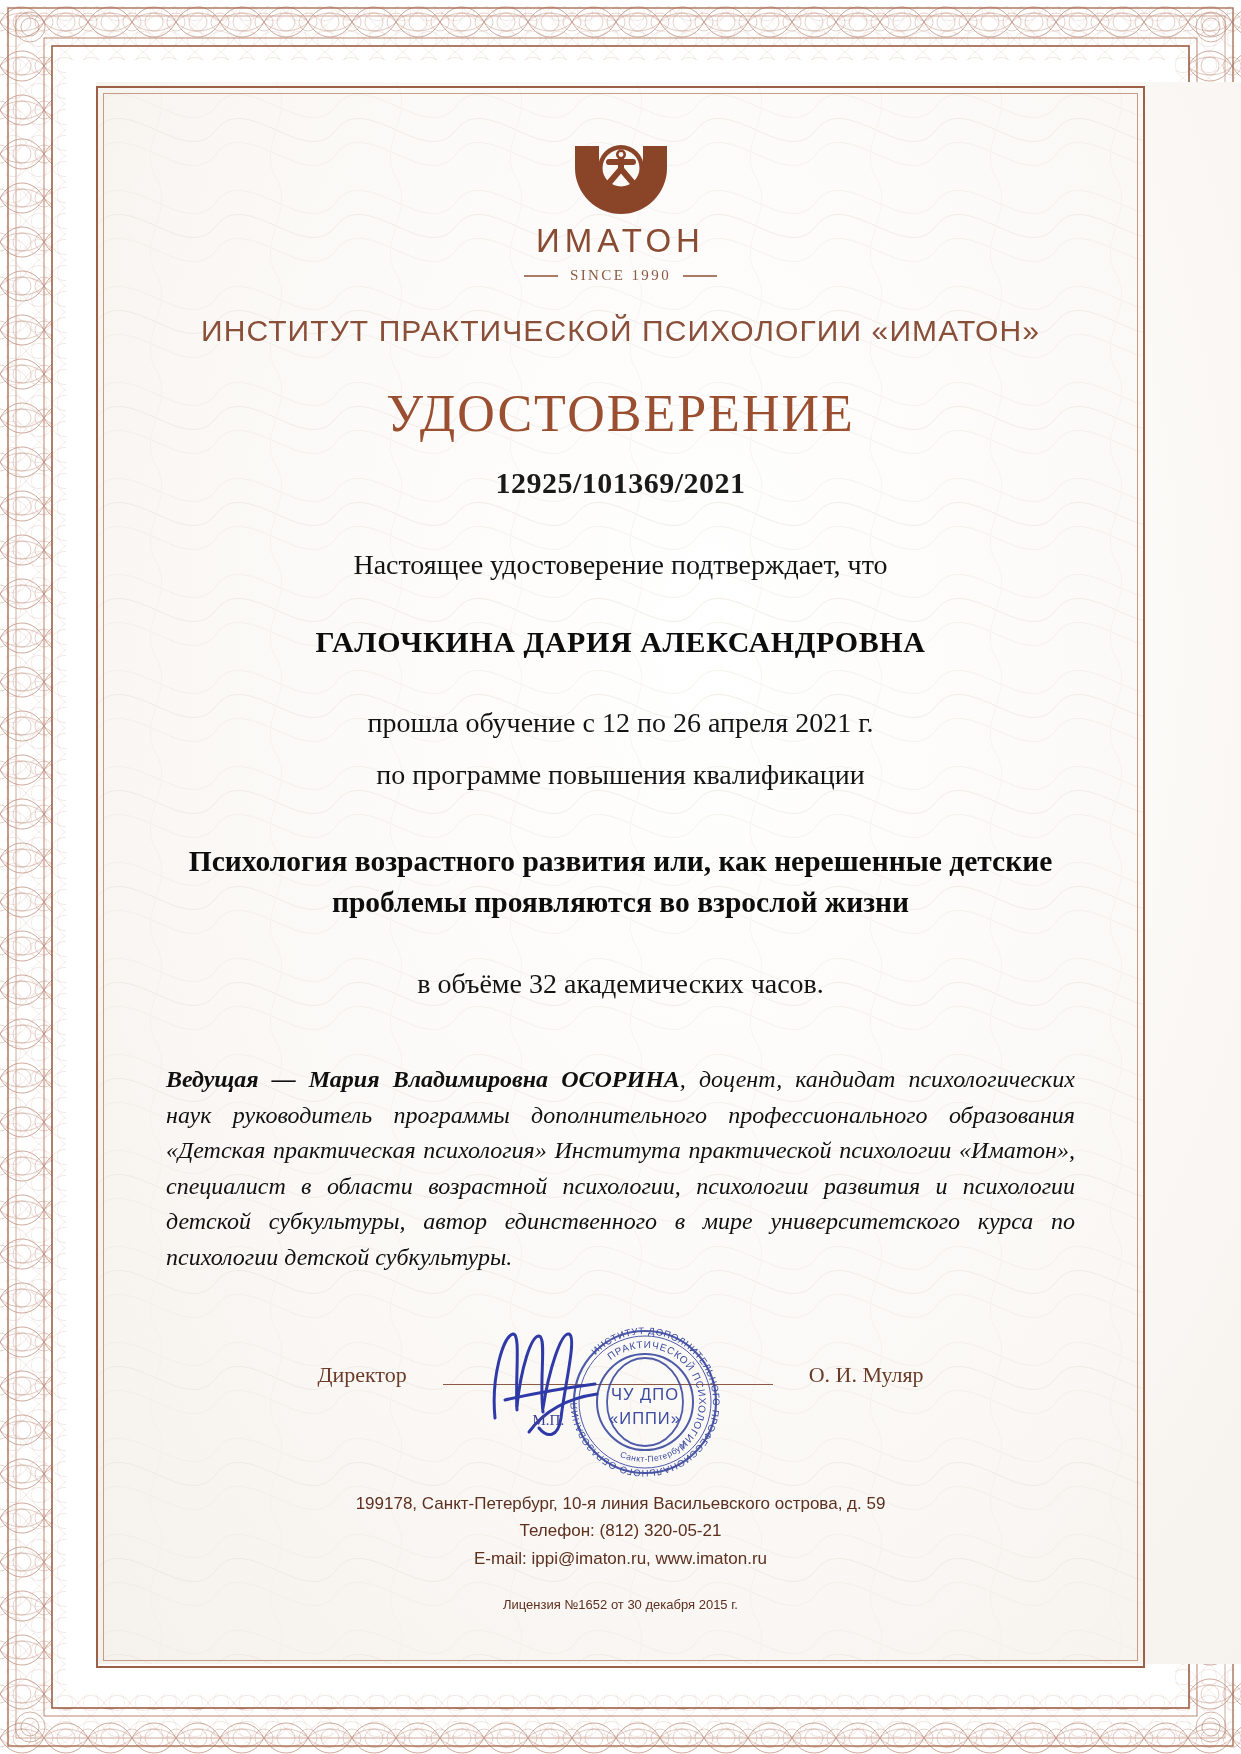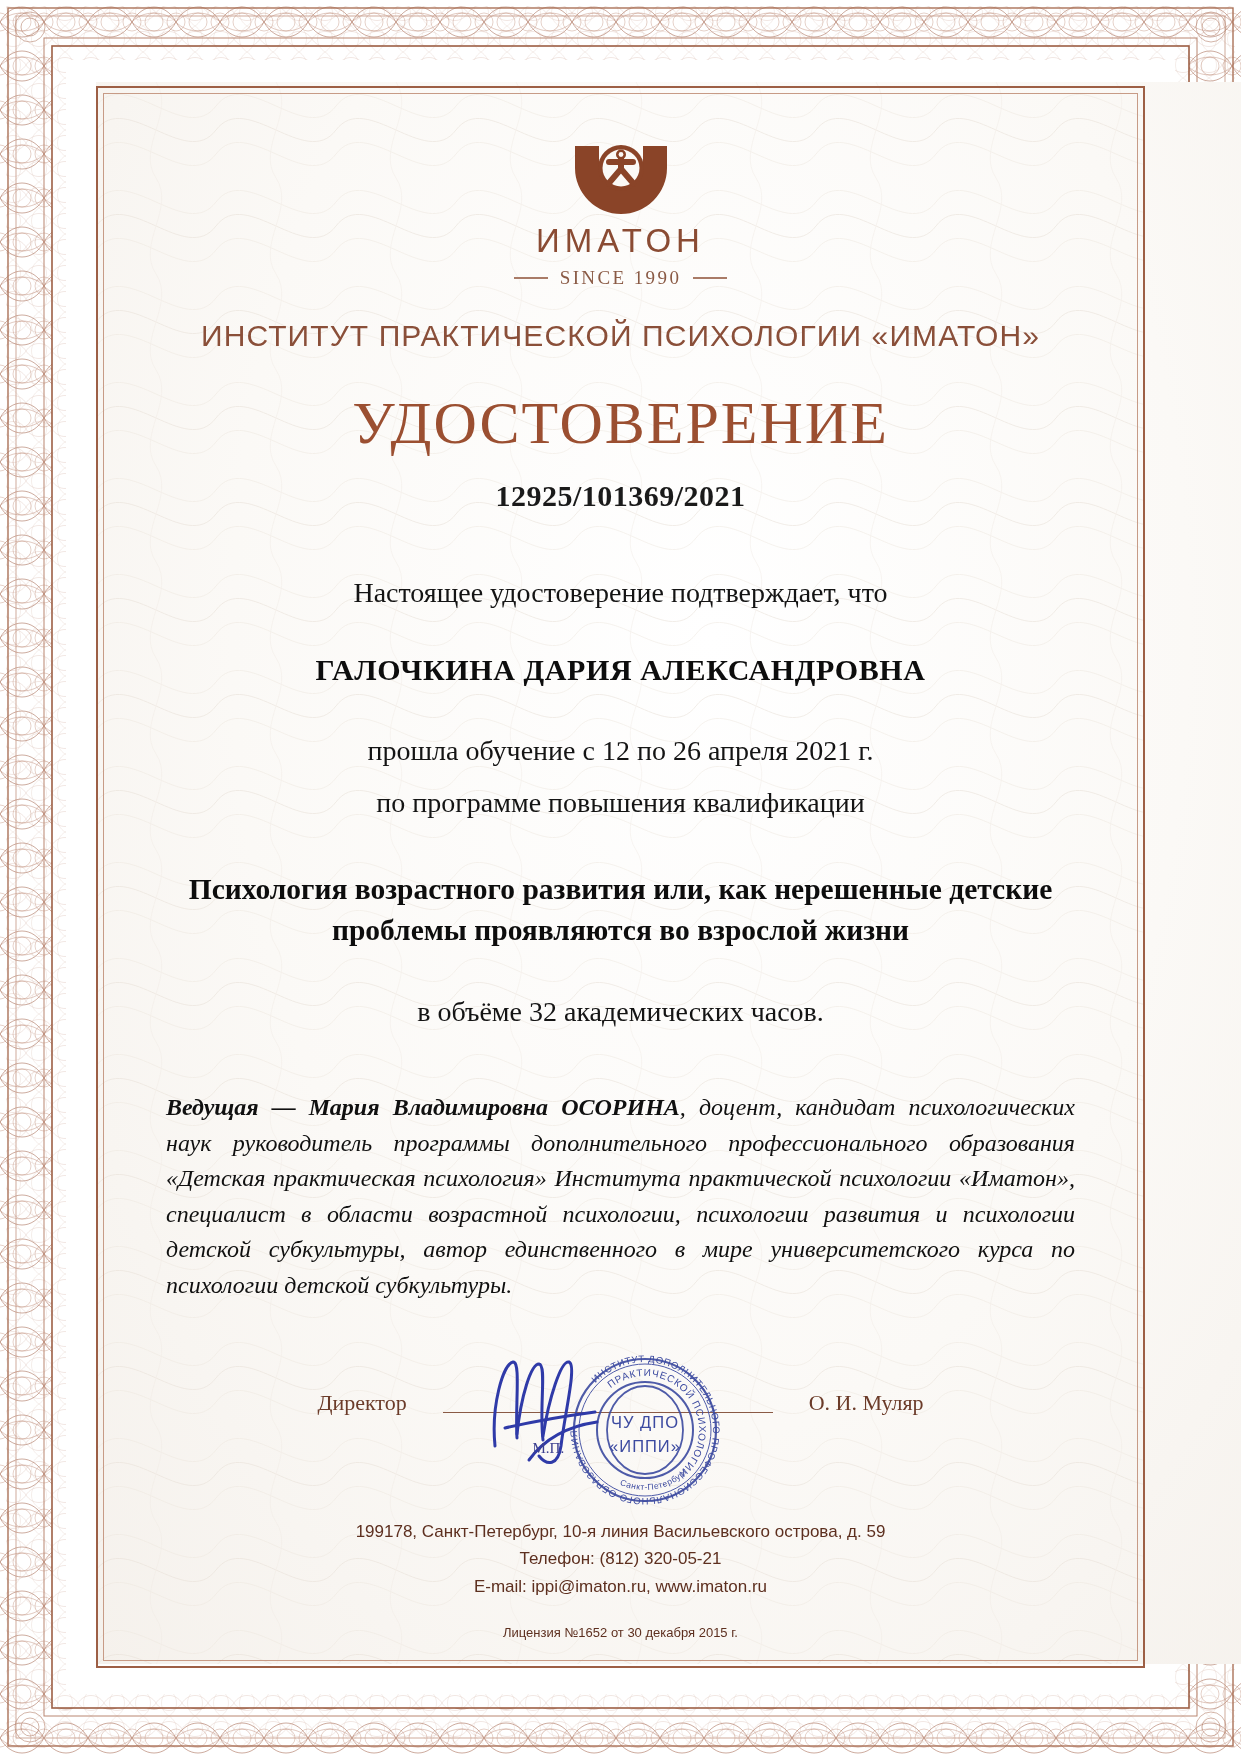--- a/index.html
+++ b/index.html
@@ -103,57 +103,57 @@
     color: #9a6a56;
   }
   .logo-since .dash {
     display: inline-block;
     width: 34px;
     height: 2px;
     background: #a97b67;
   }
   .logo-since .since-text {
     font-family: "Liberation Serif", serif;
-    font-size: 19px;
+    font-size: 15px;
     letter-spacing: 2.4px;
     color: #8a5a45;
   }
 
   .institute-line {
     margin-top: 30px;
     font-family: "Liberation Sans", sans-serif;
     font-size: 30px;
     letter-spacing: 1.1px;
     color: #8a4f39;
     white-space: nowrap;
   }
 
   
   .main-title {
     margin-top: 40px;
     font-family: "Liberation Serif", serif;
-    font-size: 60px;
+    font-size: 52px;
     line-height: 1;
     letter-spacing: 2px;
     color: #9b4f31;
     font-weight: 400;
   }
 
   .doc-number {
     margin-top: 26px;
     font-family: "Liberation Serif", serif;
     font-size: 30px;
     font-weight: bold;
     color: #1a1a1a;
     letter-spacing: .5px;
   }
 
   
   .confirm-line {
-    margin-top: 64px;
+    margin-top: 49px;
     font-size: 28px;
     color: #141414;
   }
   .recipient-name {
     margin-top: 44px;
     font-size: 30px;
     font-weight: bold;
     color: #0d0d0d;
     letter-spacing: .6px;
   }

